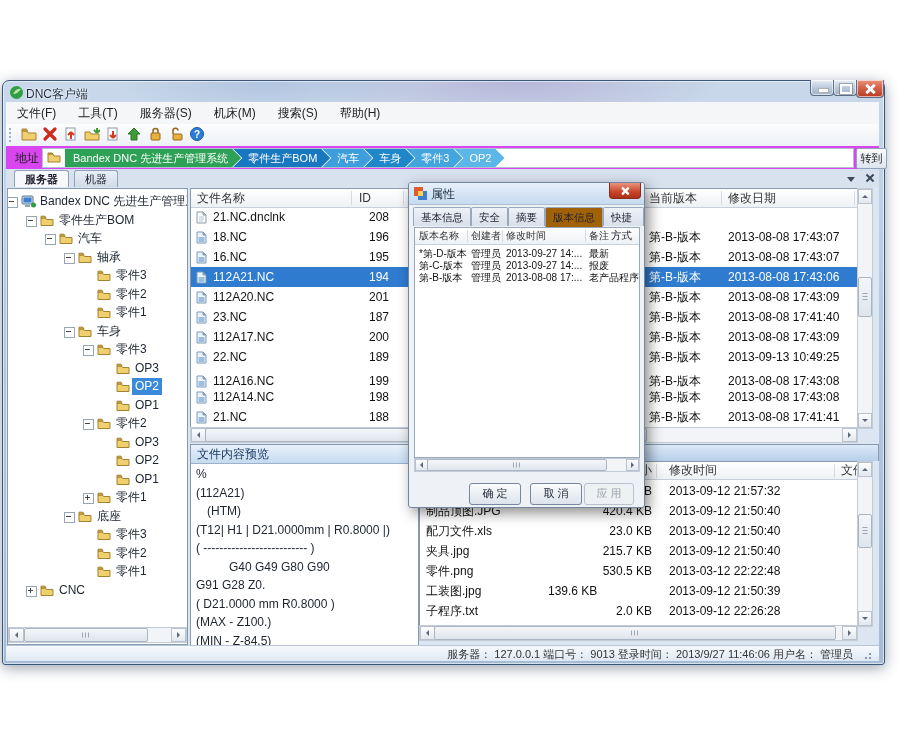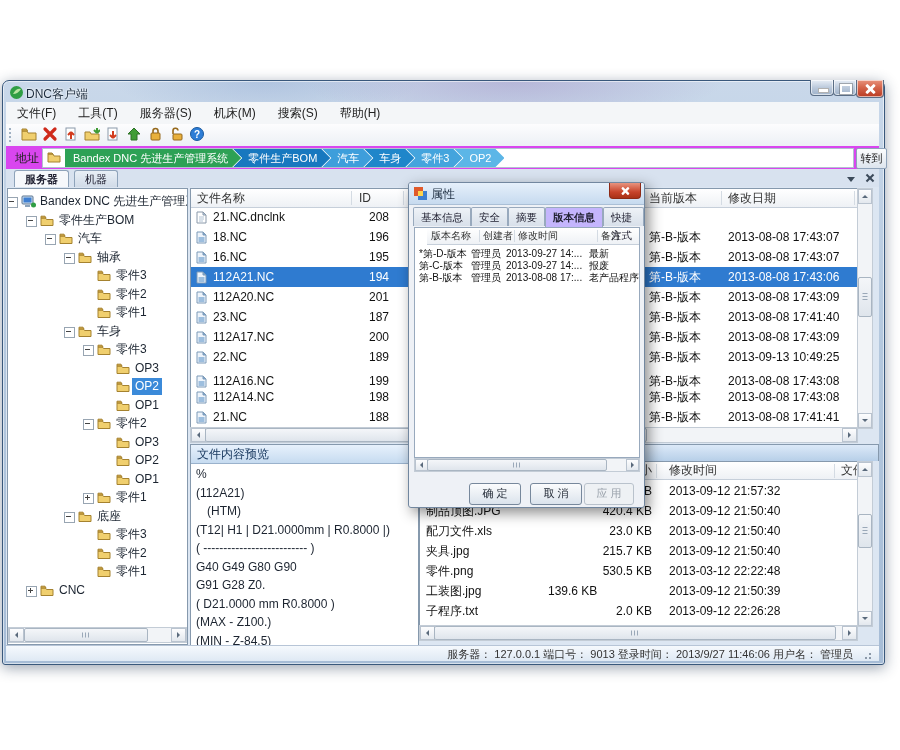--- a/index.html
+++ b/index.html
@@ -92,24 +92,24 @@
   
   .dlg{position:absolute;left:408px;top:182px;width:235px;height:324px;background:#eef1f6;
        border:1px solid #72879f;border-radius:3px;box-shadow:4px 5px 14px rgba(0,0,0,.45);}
   .dlg-title{position:absolute;left:0;top:0;right:0;height:21px;border-radius:2px 2px 0 0;
              background:linear-gradient(180deg,#e6f0fb,#c6daef);border-bottom:1px solid #aabfd6;}
   .dlg-title span{position:absolute;left:22px;top:3px;font-size:12px;color:#1d2d40;}
   .dlg-close{position:absolute;right:3px;top:0;width:30px;height:15px;border:1px solid #8d2a16;border-top:none;border-radius:0 0 4px 4px;
              background:linear-gradient(180deg,#e8937e,#c7432a 60%,#a93117);}
   .dtab{position:absolute;top:24px;height:18px;line-height:18px;padding:0 7px;font-size:10.5px;color:#223;
         border:1px solid #98a9bd;border-bottom:none;border-radius:2px 2px 0 0;background:linear-gradient(180deg,#eef2f7,#d8e0ea);}
-  .dtab.active{background:#c4b5fd;height:19px;font-weight:bold;}
+  .dtab.active{background:#a16207;height:19px;font-weight:normal;}
   .dlg-list{position:absolute;left:5px;top:44px;width:224px;height:229px;background:#fff;border:1px solid #98a9bd;}
   .dl-head{position:absolute;left:0;top:0;right:0;height:16px;background:linear-gradient(180deg,#fff,#eef1f5);
-           border-bottom:1px solid #c6cfda;font-size:10px;color:#333;margin-left:12px;}
+           border-bottom:1px solid #c6cfda;font-size:10px;color:#333;}
   .dl-row{position:absolute;left:0;right:0;height:12px;line-height:12px;font-size:10px;color:#111;white-space:nowrap;}
   .dbtn{position:absolute;top:300px;height:20px;border:1px solid #77889c;border-radius:3px;font-size:11px;color:#1c2430;
         background:linear-gradient(180deg,#fbfcfd,#dbe3ec);text-align:center;line-height:19px;}
   .dbtn.disabled{color:#9aa2ab;border-color:#b9c2cc;background:#eef1f4;}
 </style>
 </head>
 <body>
 
 <div class="stage">
   <div class="win"></div>
@@ -556,21 +556,21 @@
         </div>
       </div>
 
     <div class="panel" id="preview" style="left:184px;top:257px;width:227px;height:200px;overflow:hidden;">
       <div class="pv-head">文件内容预览</div>
     <div class="pv-line" style="top: 22px;">%</div>
         <div class="pv-line" style="top: 40.5px;">(112A21)</div>
         <div class="pv-line" style="top: 59px; margin-left: 11px;">(HTM)</div>
         <div class="pv-line" style="top: 77.5px;">(T12| H1 | D21.0000mm | R0.8000 |)</div>
         <div class="pv-line" style="top: 96px;">( -------------------------- )</div>
-        <div class="pv-line" style="top: 114.5px;">G40 G49 G80 G90</div>
+        <div class="pv-line" style="top: 114.5px; margin-left: 33px;">G40 G49 G80 G90</div>
         <div class="pv-line" style="top: 133px;">G91 G28 Z0.</div>
         <div class="pv-line" style="top: 151.5px;">( D21.0000 mm R0.8000 )</div>
         <div class="pv-line" style="top: 170px;">(MAX - Z100.)</div>
         <div class="pv-line" style="top: 188.5px;">(MIN - Z-84.5)</div>
       </div>
 
     <div class="att-band" style="left:413px;top:257px;width:458px;"></div>
     <div class="panel" id="attach" style="left:413px;top:274px;width:437px;height:163px;overflow:hidden;">
         <div class="lhead" style="height: 17px;">
           <span class="cell" style="left: 140px; width: 92px; text-align: right; line-height: 17px;">大小</span>

